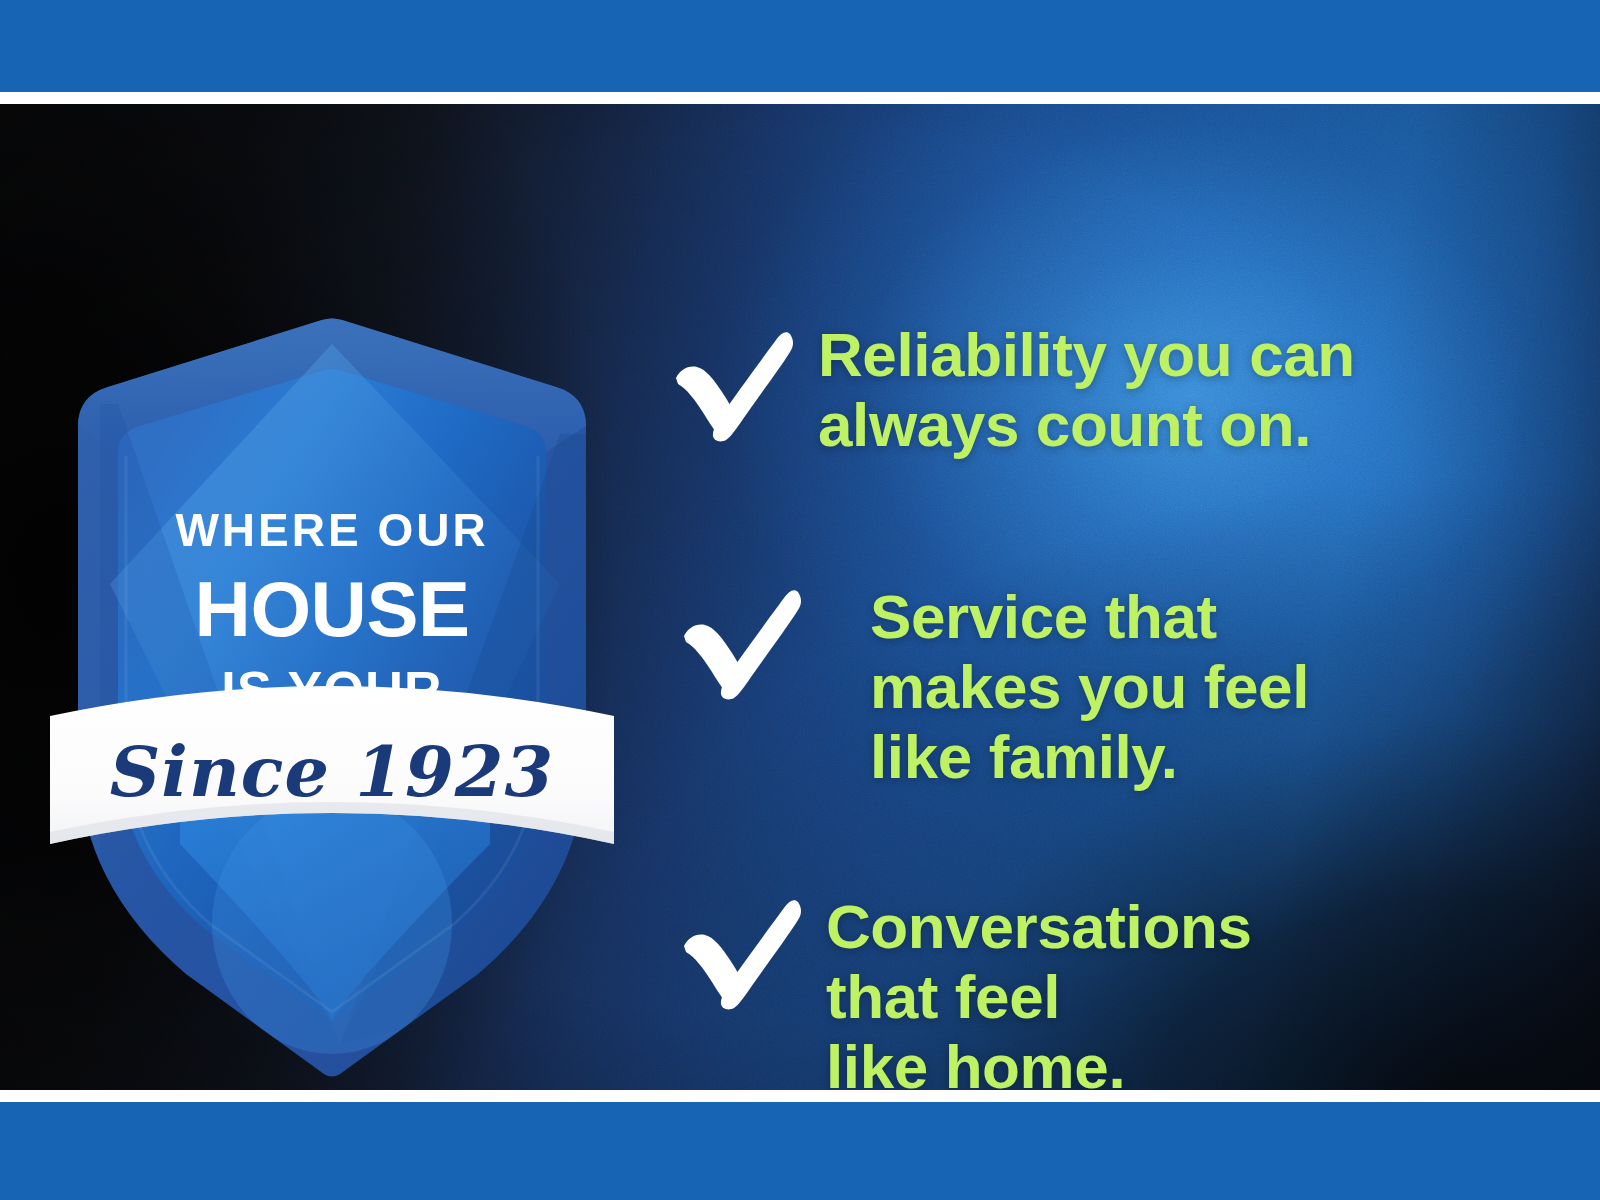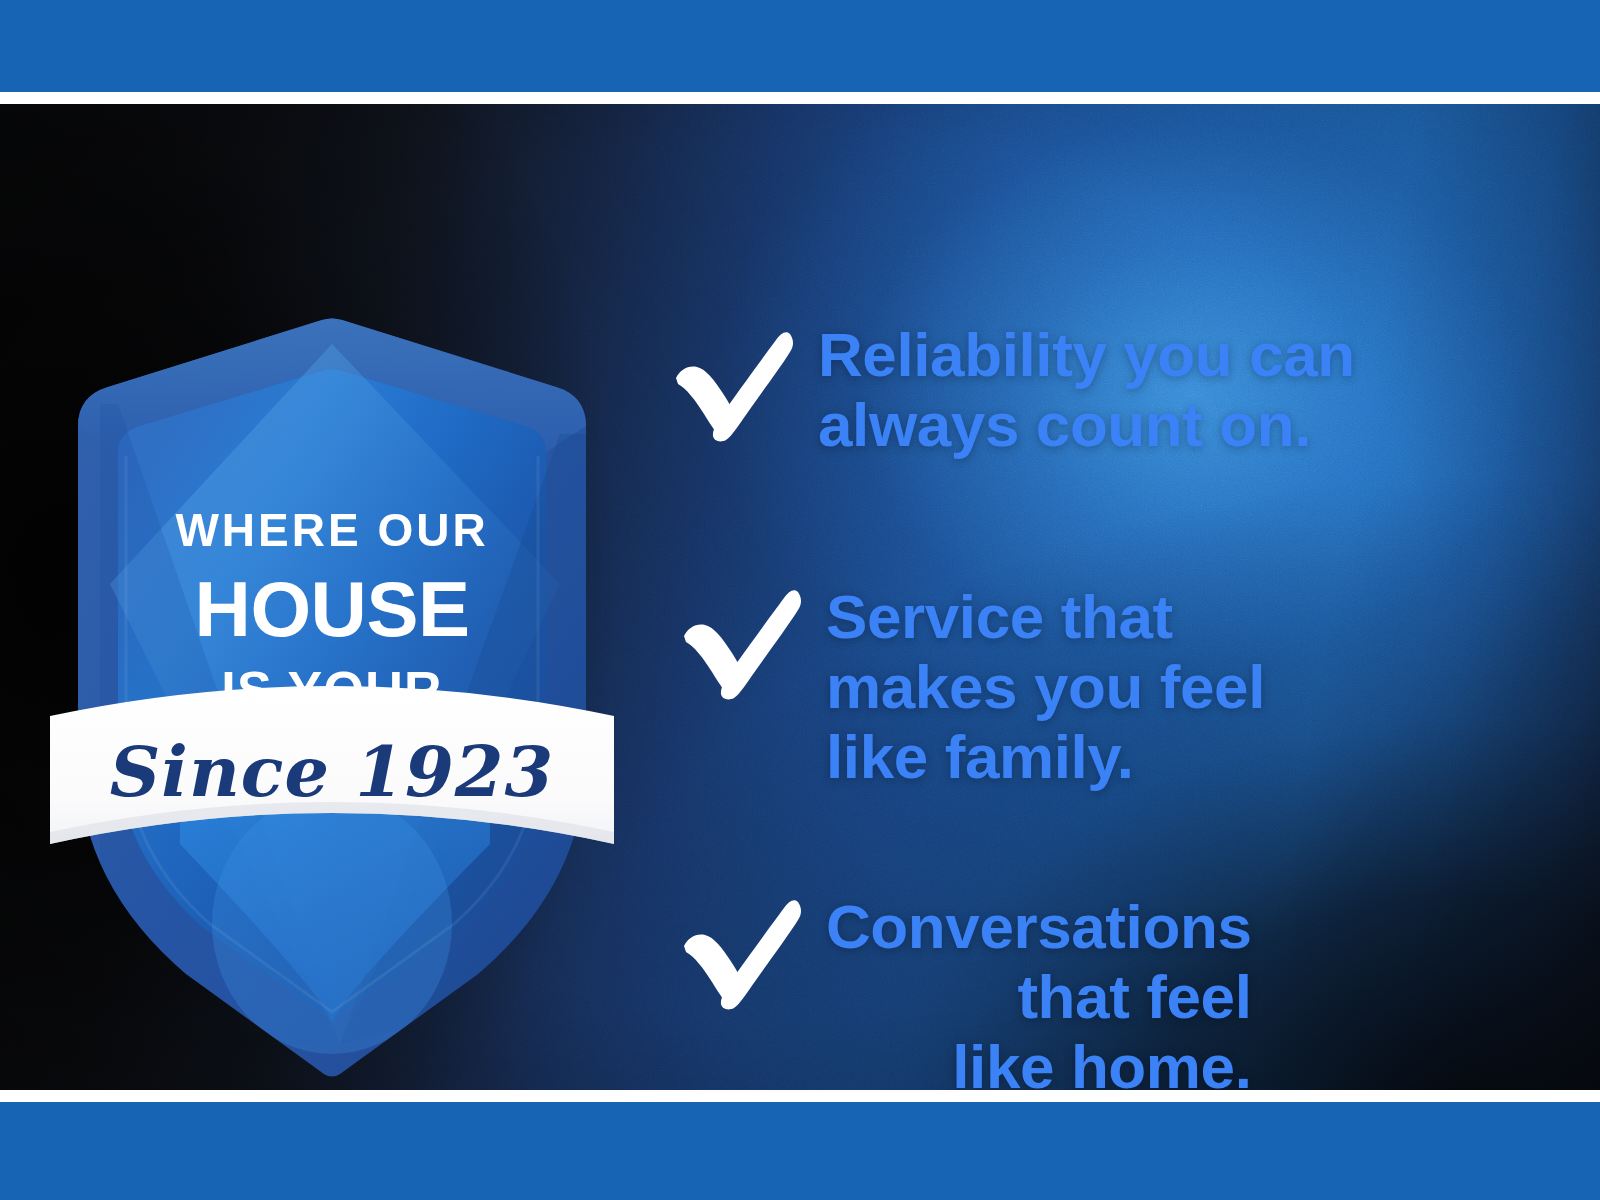--- a/index.html
+++ b/index.html
@@ -140,45 +140,45 @@
     top: 104px;
     width: 860px;
     height: 986px;
   }
   .bullet {
     position: absolute;
     display: flex;
     align-items: flex-start;
   }
   #bullet-0 { left: 10px;  top: 112px; }
-  #bullet-1 { left: 18px;  top: 370px; }
+  #bullet-1 { left: 18px;  top: 370px; gap: 44px; }
   #bullet-2 { left: 18px;  top: 680px; }
 
   .check-wrap {
     flex: 0 0 auto;
     width: 126px;
     height: 124px;
     margin-right: 22px;
     margin-top: 6px;
   }
   .check-wrap svg { width: 100%; height: 100%; display: block; }
 
   .bullet-text {
-    color: #3b82f6;
+    color: #bef264;
     font-family: "Liberation Sans", sans-serif;
     font-weight: 700;
     font-size: 62px;
     line-height: 1.13;
     letter-spacing: -0.4px;
     white-space: pre-line;
     text-shadow: 0 2px 10px rgba(0,0,0,0.28);
   }
   #bullet-text-0 { padding-top: 0px; }
   #bullet-text-1 { padding-top: 4px; }
-  #bullet-text-2 { padding-top: 4px; text-align: right; }
+  #bullet-text-2 { padding-top: 4px; }
 </style>
 </head>
 <body>
 
 <div id="stage">
 
   <div class="bar" id="bar-top"></div>
   <div class="bar" id="bar-bottom"></div>
 
   <div id="canvas">

